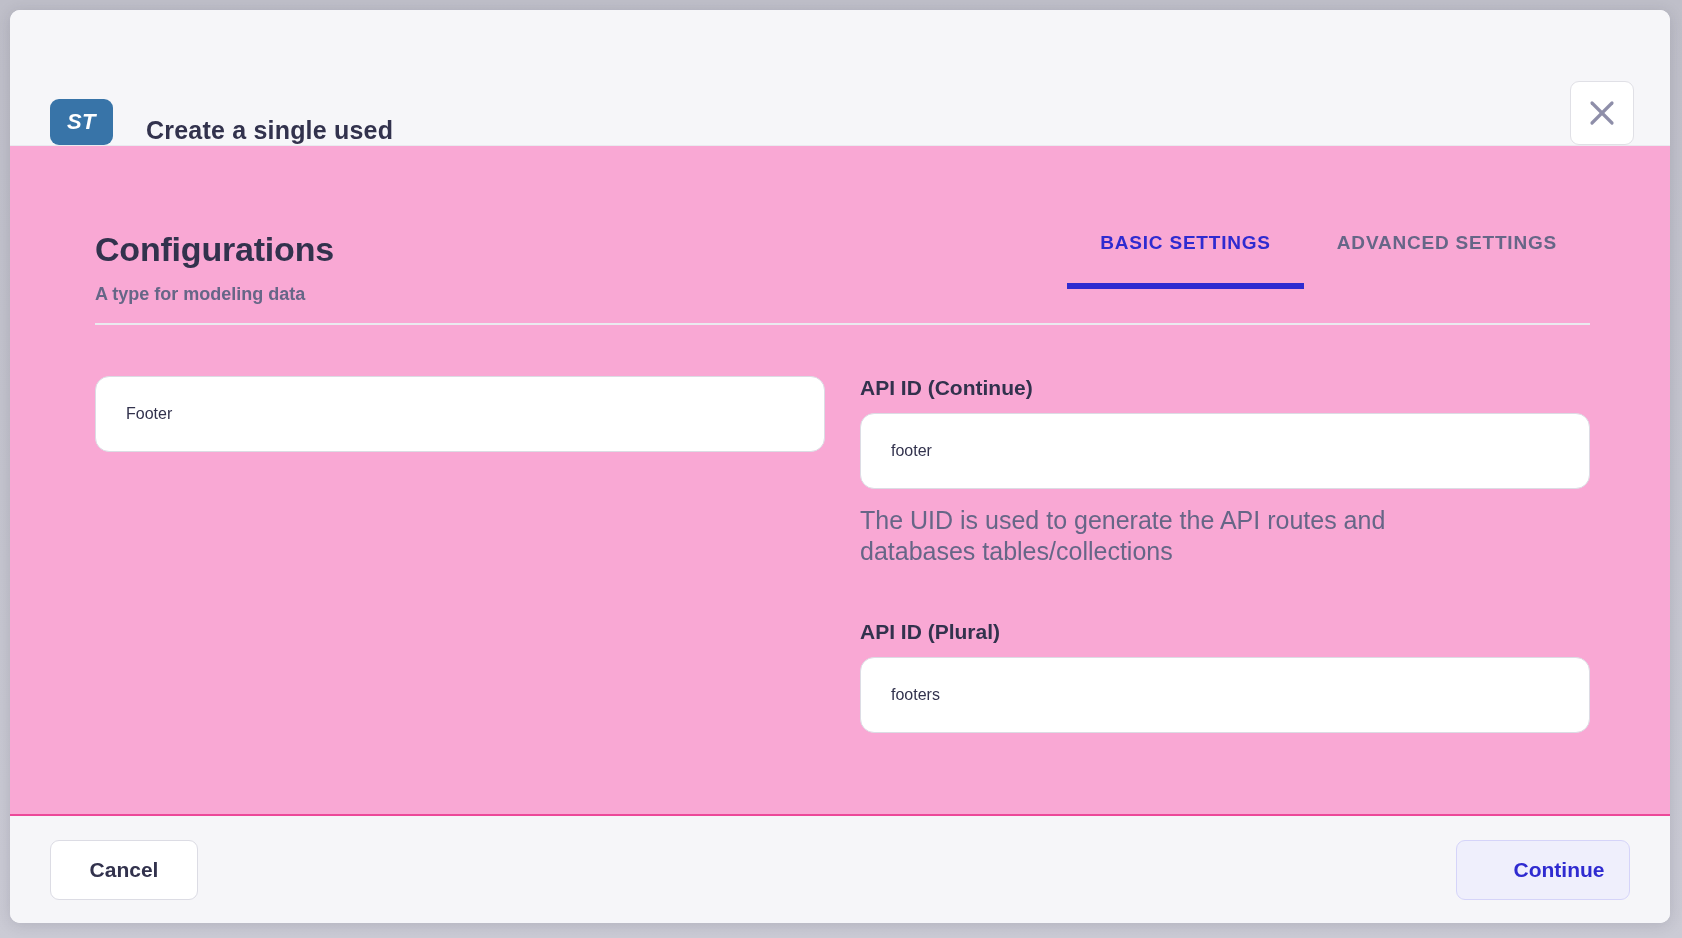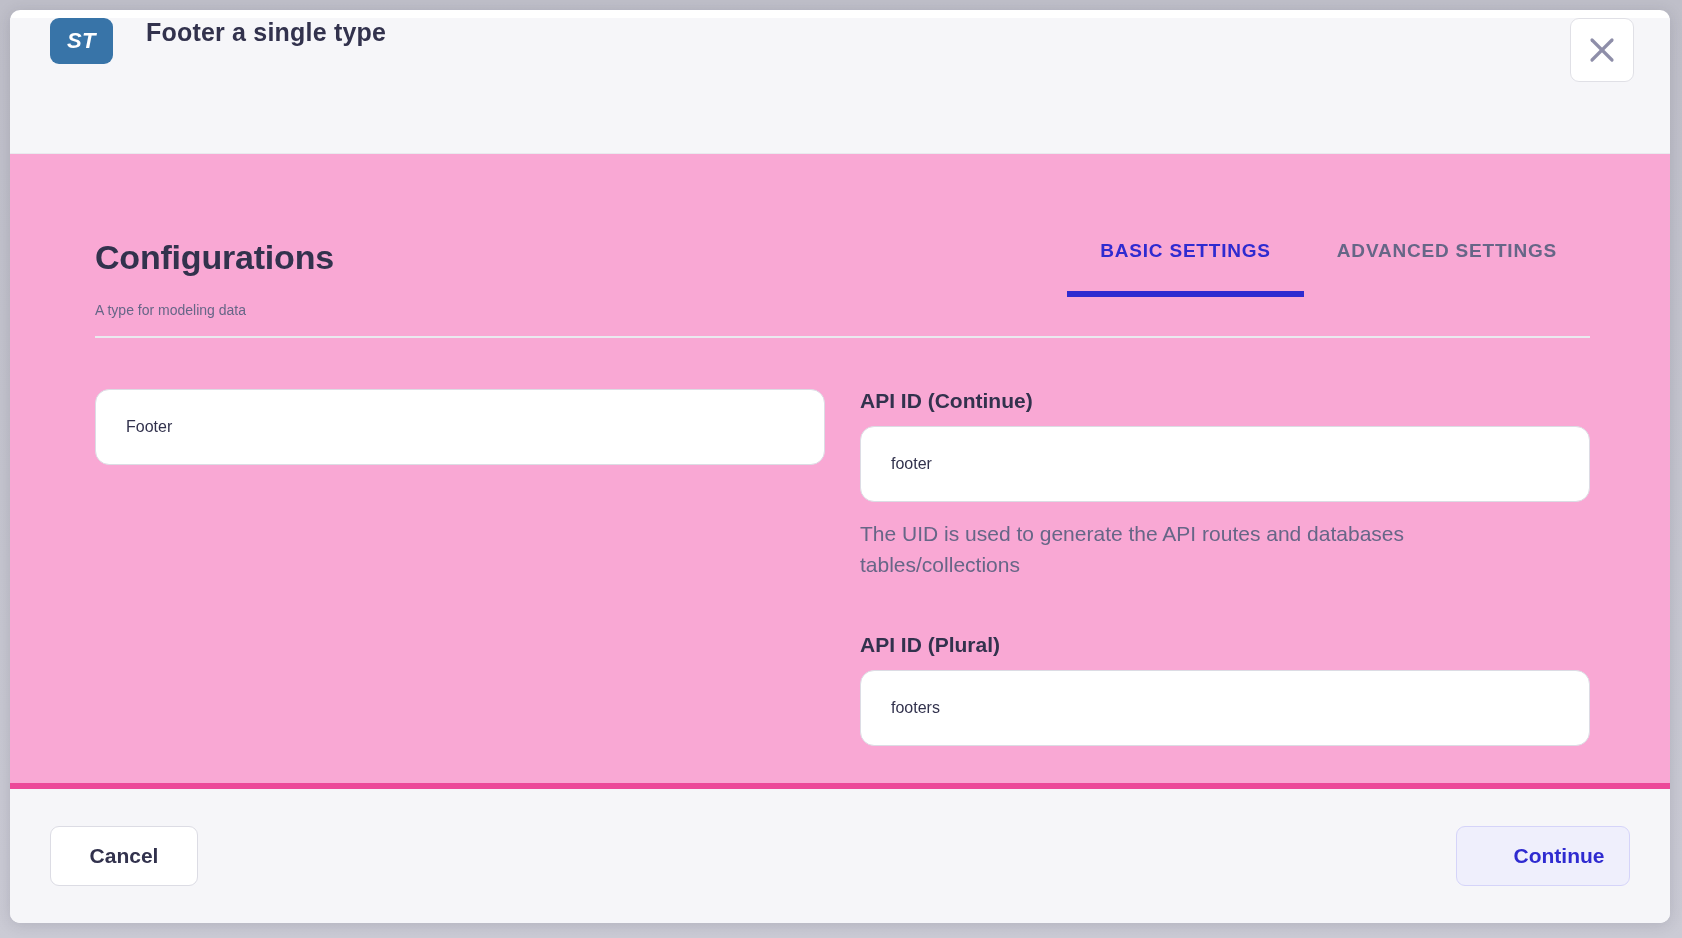--- a/index.html
+++ b/index.html
@@ -22,21 +22,21 @@
   .modal{
     position:absolute;left:10px;top:10px;width:1660px;height:913px;
     background:#fff;border-radius:10px;overflow:hidden;
     box-shadow:0 2px 15px rgba(33,33,52,0.15);
     display:flex;flex-direction:column;
   }
   
   .modal-header{
     height:136px;flex-shrink:0;background:var(--panel);
     border-bottom:1px solid var(--divider);
-    display:flex;align-items:flex-start;padding:0 36px 0 40px;margin-top:8px;
+    display:flex;align-items:flex-end;padding:0 36px 0 40px;
   }
   .type-badge{
     width:63px;height:46px;border-radius:9px;background:var(--badge);
     color:#fff;font-weight:bold;font-style:italic;font-size:22px;
     display:flex;align-items:center;justify-content:center;letter-spacing:0.5px;
     flex-shrink:0;
   }
   .modal-title{
     margin-left:33px;font-size:25px;font-weight:bold;color:var(--dark);
     letter-spacing:0.2px;
@@ -52,21 +52,21 @@
   }
   .config-header{
     display:flex;justify-content:space-between;align-items:stretch;
     border-bottom:2px solid var(--divider);
   }
   .config-heading{
     margin:0;font-size:34px;font-weight:bold;color:var(--dark);
     letter-spacing:-0.2px;line-height:1;
   }
   .config-subtitle{
-    margin:29px 0 18px;font-size:14px;color:var(--muted);line-height:1.1;
+    margin:19px 0 18px;font-size:18px;color:var(--muted);line-height:1.1;font-weight:bold;
   }
   .tabs{display:flex;align-items:flex-start;}
   .tab{
     padding:0 33px 29px;margin-bottom:-2px;
     font-size:19px;font-weight:bold;letter-spacing:0.8px;
     color:var(--muted);border-bottom:6px solid transparent;cursor:pointer;
     white-space:nowrap;
   }
   .tab.active{color:var(--accent);border-bottom-color:var(--accent);}
   
@@ -77,28 +77,28 @@
     display:block;font-size:21px;font-weight:bold;color:var(--dark);
     margin:0 0 13px;
   }
   .text-input{
     display:block;width:100%;height:76px;background:#fff;
     border:1px solid var(--border-light);border-radius:14px;
     padding:0 30px;font-size:16px;color:var(--dark);
     font-family:"Liberation Sans", sans-serif;outline:none;
   }
   .field-hint{
-    margin:16px 0 0;font-size:21px;line-height:31px;color:var(--muted);
+    margin:16px 0 0;font-size:25px;line-height:31px;color:var(--muted);
     max-width:640px;
   }
   .field-stacked{margin-top:53px;}
   
   .modal-footer{
-    height:140px;flex-shrink:0;background:var(--panel);
-    border-top:6px solid #ec4899;
+    height:109px;flex-shrink:0;background:var(--panel);
+    border-top:2px solid #ec4899;
     display:flex;align-items:center;padding:0 40px;
   }
   .btn{
     height:60px;border-radius:9px;font-size:21px;font-weight:bold;
     font-family:"Liberation Sans", sans-serif;cursor:pointer;
   }
   .btn-cancel{
     width:148px;background:#fff;border:1px solid var(--border-light);
     color:var(--dark);
   }
@@ -107,21 +107,21 @@
     border:1px solid #D5D4F9;color:var(--accent);padding-left:38px;
   }
 </style>
 </head>
 <body>
 
 <div class="modal">
 
   <div class="modal-header">
     <div class="type-badge">ST</div>
-    <div class="modal-title">Footer a single type</div>
+    <div class="modal-title">Create a single used</div>
     <button class="close-btn">
       <span style="display:flex;">
         <svg width="26" height="26" viewBox="0 0 26 26">
           <line x1="3" y1="3" x2="23" y2="23" stroke="#8E8EA9" stroke-width="3.2" stroke-linecap="round"></line>
           <line x1="23" y1="3" x2="3" y2="23" stroke="#8E8EA9" stroke-width="3.2" stroke-linecap="round"></line>
         </svg>
       </span>
     </button>
   </div>
 

